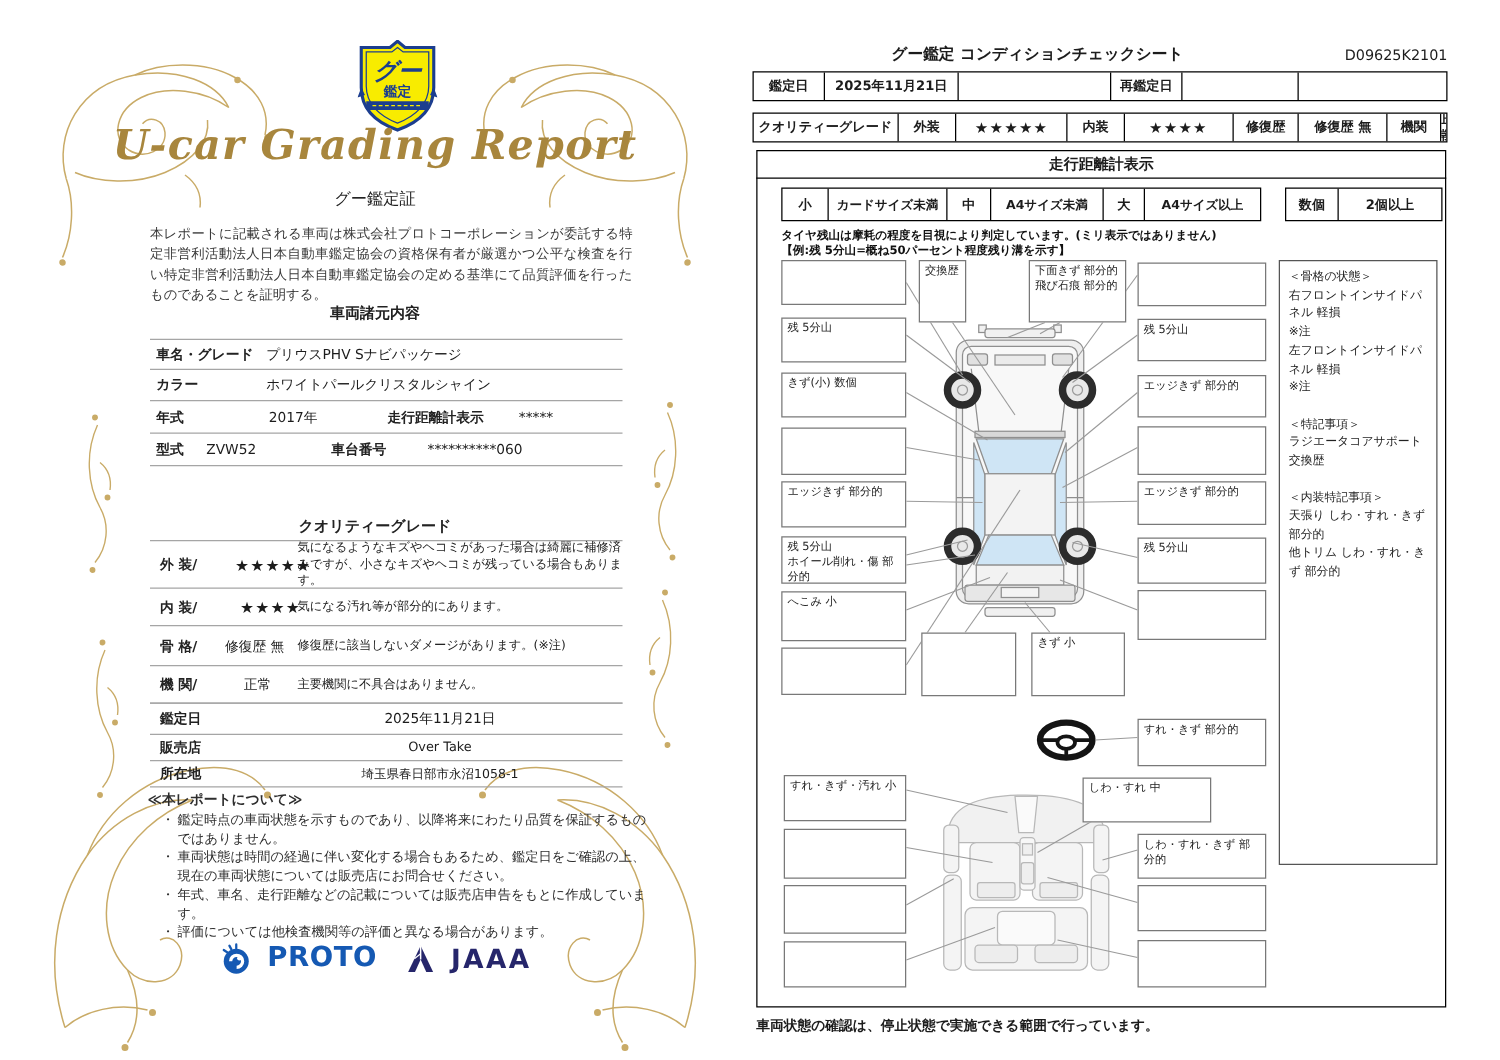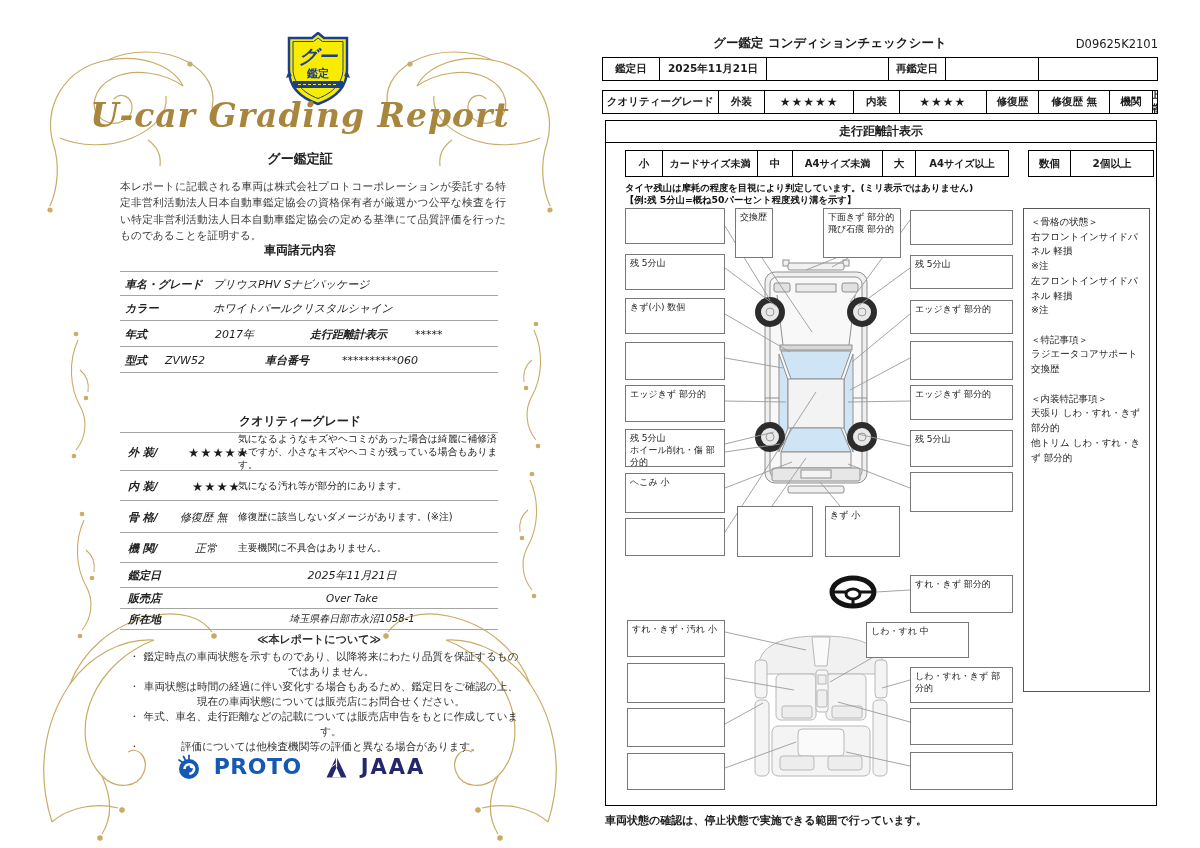--- a/index.html
+++ b/index.html
@@ -14,31 +14,31 @@
   .cond{position:absolute;left:605px;top:120px;width:552px;height:686px;border:1px solid #000;background:transparent;}
   .cond-title{position:absolute;left:605px;top:120px;width:552px;height:23px;border-bottom:1px solid #000;display:flex;align-items:center;justify-content:center;font-weight:bold;font-size:12px;}
   .tire-note{position:absolute;font-size:9.3px;font-weight:bold;color:#111;white-space:nowrap;}
   .abox{position:absolute;border:1px solid #787878;background:#fff;font-size:9px;line-height:1.35;padding:2px 4px;white-space:pre-line;color:#222;}
   .notes{position:absolute;border:1px solid #555;background:#fff;font-size:9.5px;line-height:1.55;padding:6px 7px;white-space:pre-line;color:#222;}
   .rp-title{position:absolute;left:640px;top:35px;width:380px;text-align:center;font-size:12.5px;font-weight:bold;}
   .rp-docid{position:absolute;left:1058px;top:37px;width:100px;text-align:right;font-size:11.5px;}
   .rp-footer{position:absolute;left:605px;top:813px;font-size:11px;font-weight:bold;}
   
   .lp-title{position:absolute;left:35px;top:96px;width:530px;text-align:center;font-family:"DejaVu Serif","Liberation Serif",serif;font-style:italic;font-weight:bold;font-size:33px;color:#a8863d;letter-spacing:1px;}
-  .lp-cert{position:absolute;left:35px;top:150px;width:530px;text-align:center;font-size:13px;font-weight:bold;color:#222;}
+  .lp-cert{position:absolute;left:35px;top:150px;width:530px;text-align:center;font-size:13px;font-weight:normal;color:#222;}
   .lp-intro{position:absolute;left:120px;top:179px;width:386px;font-size:10.7px;line-height:1.52;text-align:justify;color:#3a3a3a;}
   .lp-sec{position:absolute;left:35px;width:530px;text-align:center;font-size:12px;font-weight:bold;color:#222;}
   .ltable{position:absolute;left:120px;width:378px;border-bottom:1px solid #a5a5a5;}
   .lrow{position:relative;border-top:1px solid #a5a5a5;}
-  .lrow span{position:absolute;top:50%;transform:translateY(-50%);white-space:nowrap;font-size:11px;font-style:italic;}
+  .lrow span{position:absolute;top:50%;transform:translateY(-50%);white-space:nowrap;font-size:11px;}
   .lrow .lab{font-weight:bold;color:#222;}
   .lrow .desc{position:absolute;left:118px;top:50%;transform:translateY(-50%);width:260px;font-size:9.8px;line-height:1.35;color:#222;white-space:normal;}
   .lrow .starv{font-size:12.5px;letter-spacing:1px;}
   .mrow .val{position:absolute;left:90px;right:4px;text-align:center;top:50%;transform:translateY(-50%);font-size:10.3px;white-space:nowrap;}
-  .about{position:absolute;left:118px;top:632px;width:402px;color:#2e2e2e;text-align:center;}
+  .about{position:absolute;left:118px;top:632px;width:402px;color:#2e2e2e;}
   .about .atitle{font-size:11px;font-weight:bold;margin-bottom:2px;}
   .aitem{position:relative;padding-left:24px;font-size:10.6px;line-height:1.42;}
   .aitem::before{content:"・";position:absolute;left:11px;}
   .logos{position:absolute;left:35px;top:753px;width:530px;display:flex;justify-content:center;align-items:center;gap:22px;}
   .logo{display:flex;align-items:center;gap:12px;}
   .proto-text{font-size:22px;font-weight:bold;color:#1559b3;letter-spacing:0.5px;}
   .jaaa-text{font-size:21px;font-weight:bold;color:#26266b;letter-spacing:2px;}
   .badge{position:absolute;left:286px;top:32px;}
 </style>
 </head>

